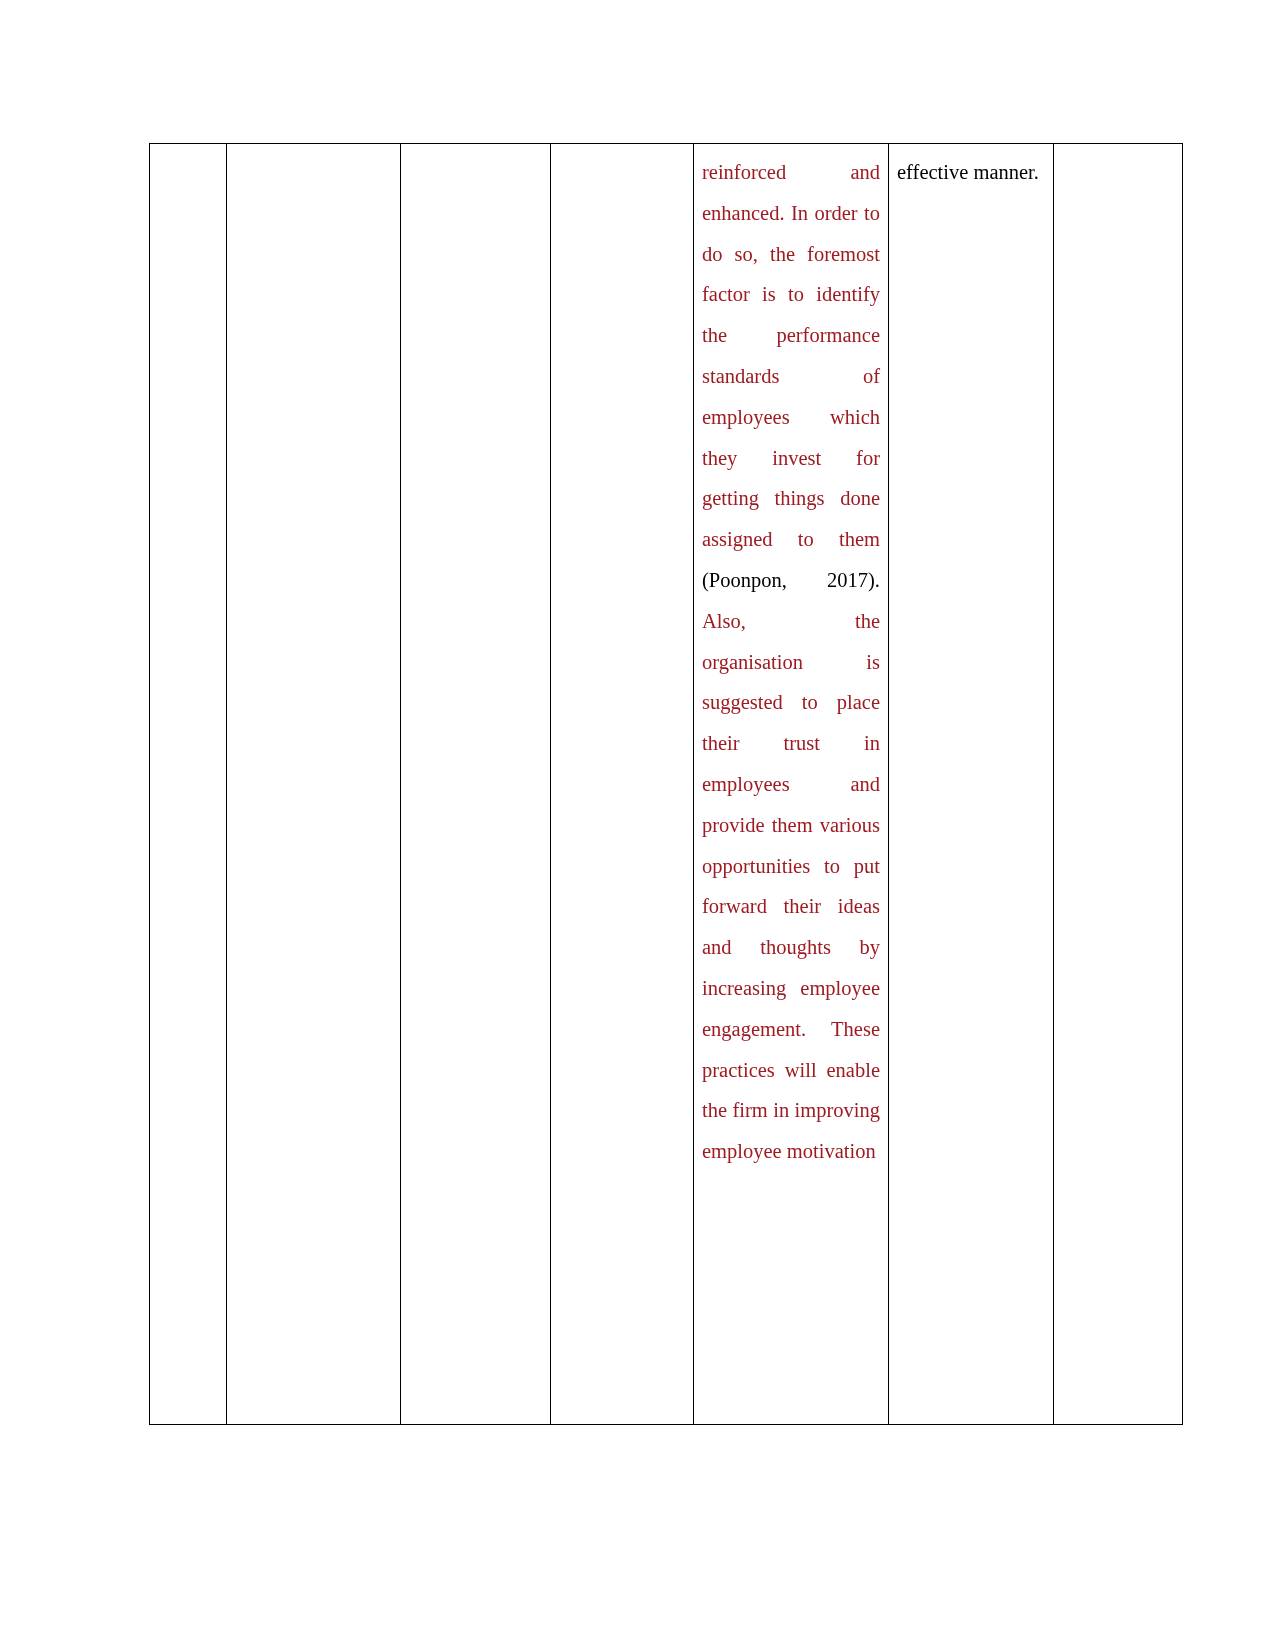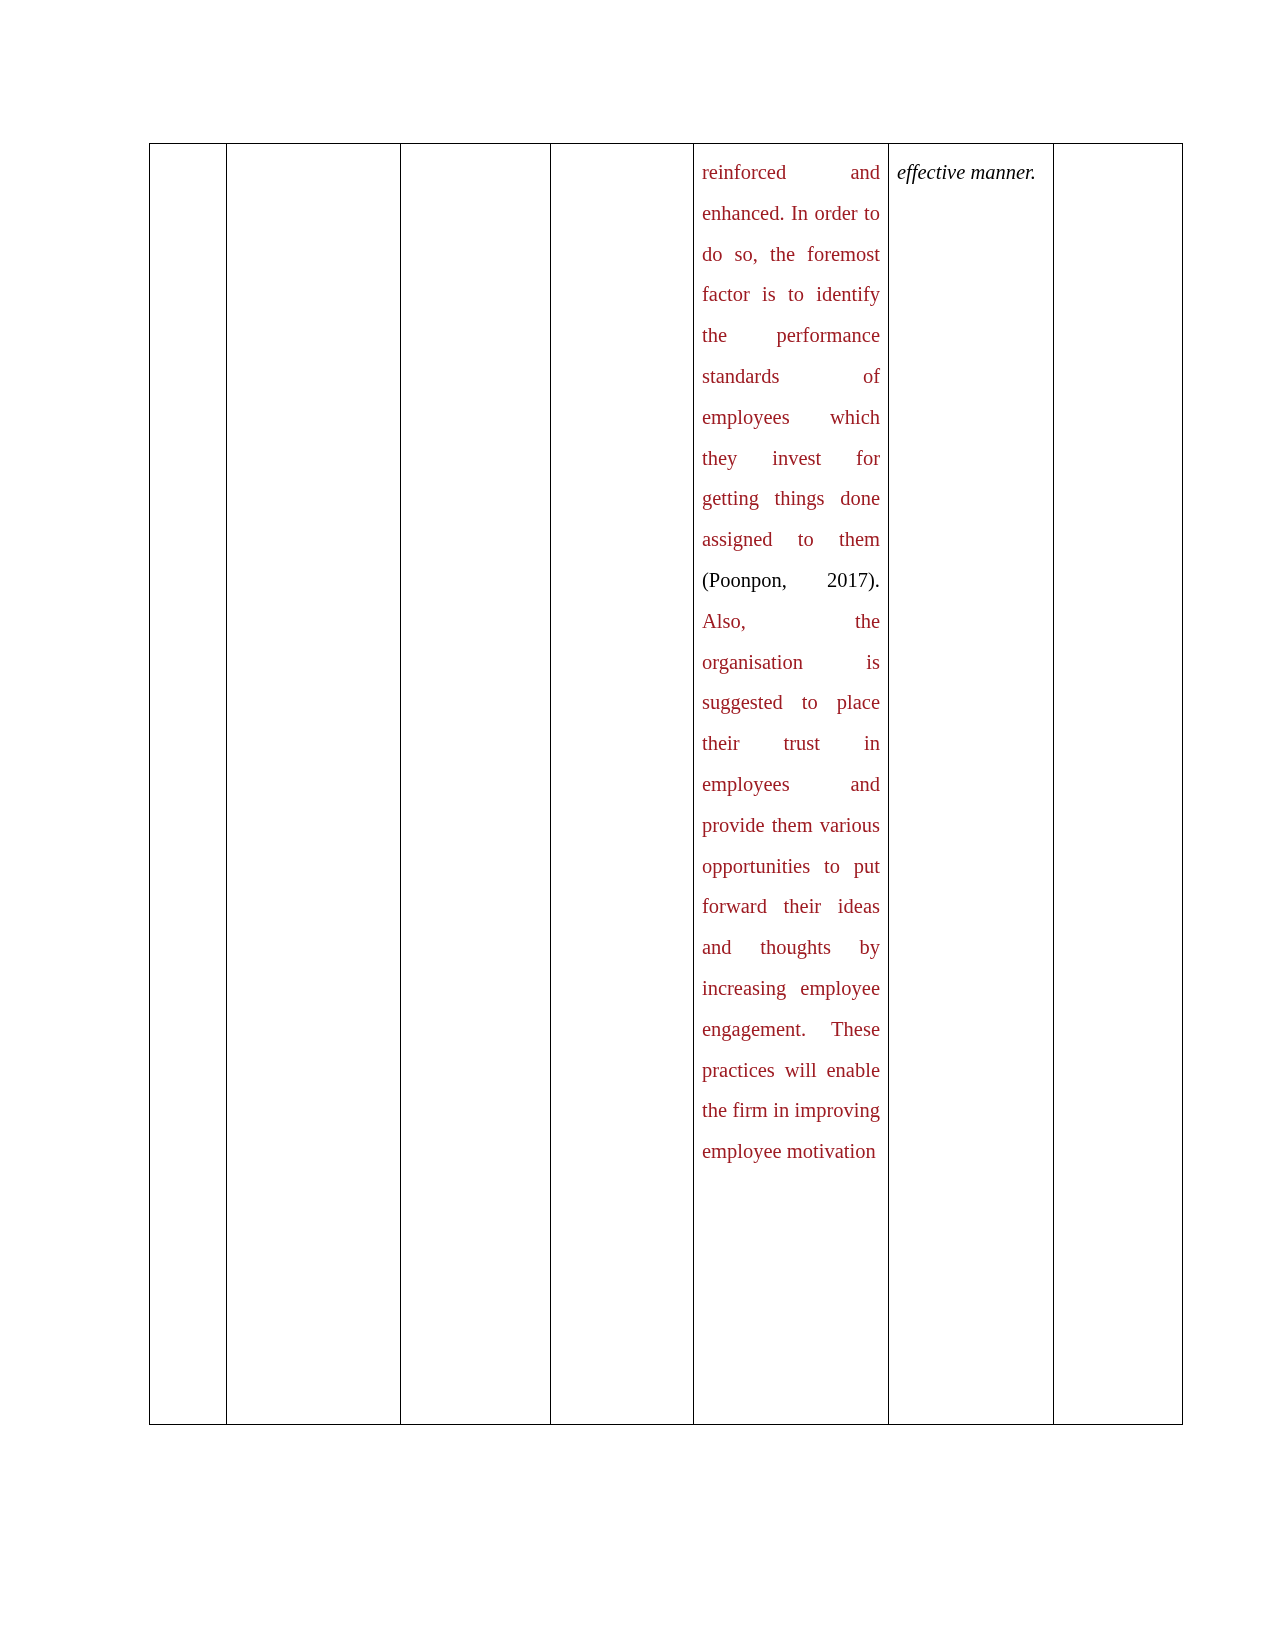--- a/index.html
+++ b/index.html
@@ -39,21 +39,21 @@
     vertical-align: top;
     padding: 0;
   }
 
   
   .col-1 { width: 76px; }
   .col-2 { width: 173px; }
   .col-3 { width: 149px; }
   .col-4 { width: 142px; }
   .col-5 { width: 194px; }
-  .col-6 { width: 164px; font-style: italic; }
+  .col-6 { width: 164px; }
   .col-7 { width: 128px; }
 
   .cell-body {
     padding: 8px 8px 6px 8px;
     min-height: 1280px;
     box-sizing: border-box;
   }
 
   .cell-empty {
     min-height: 1280px;

